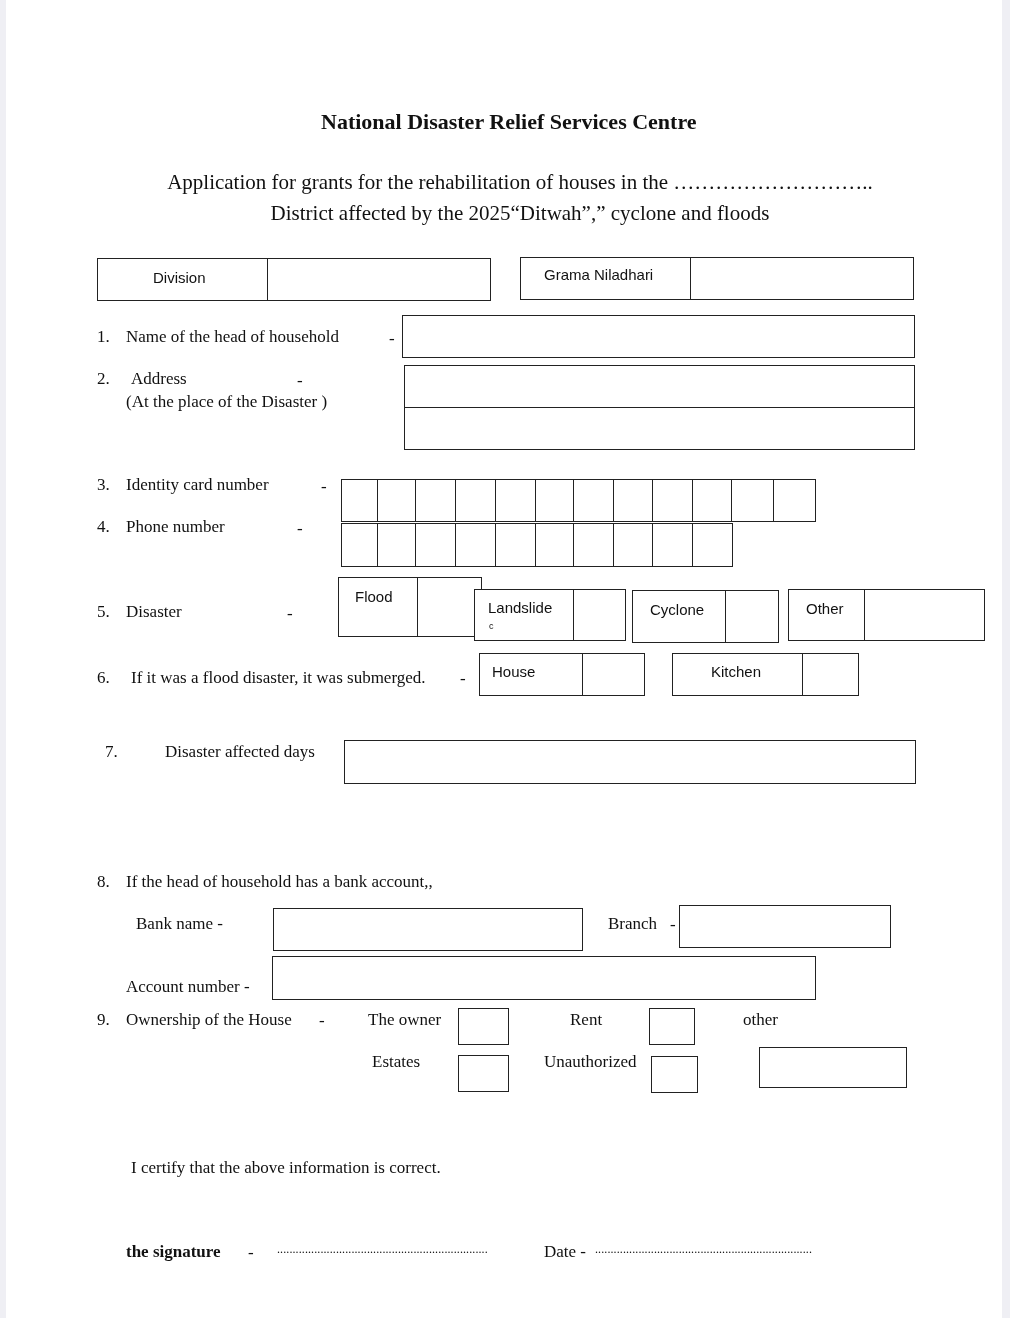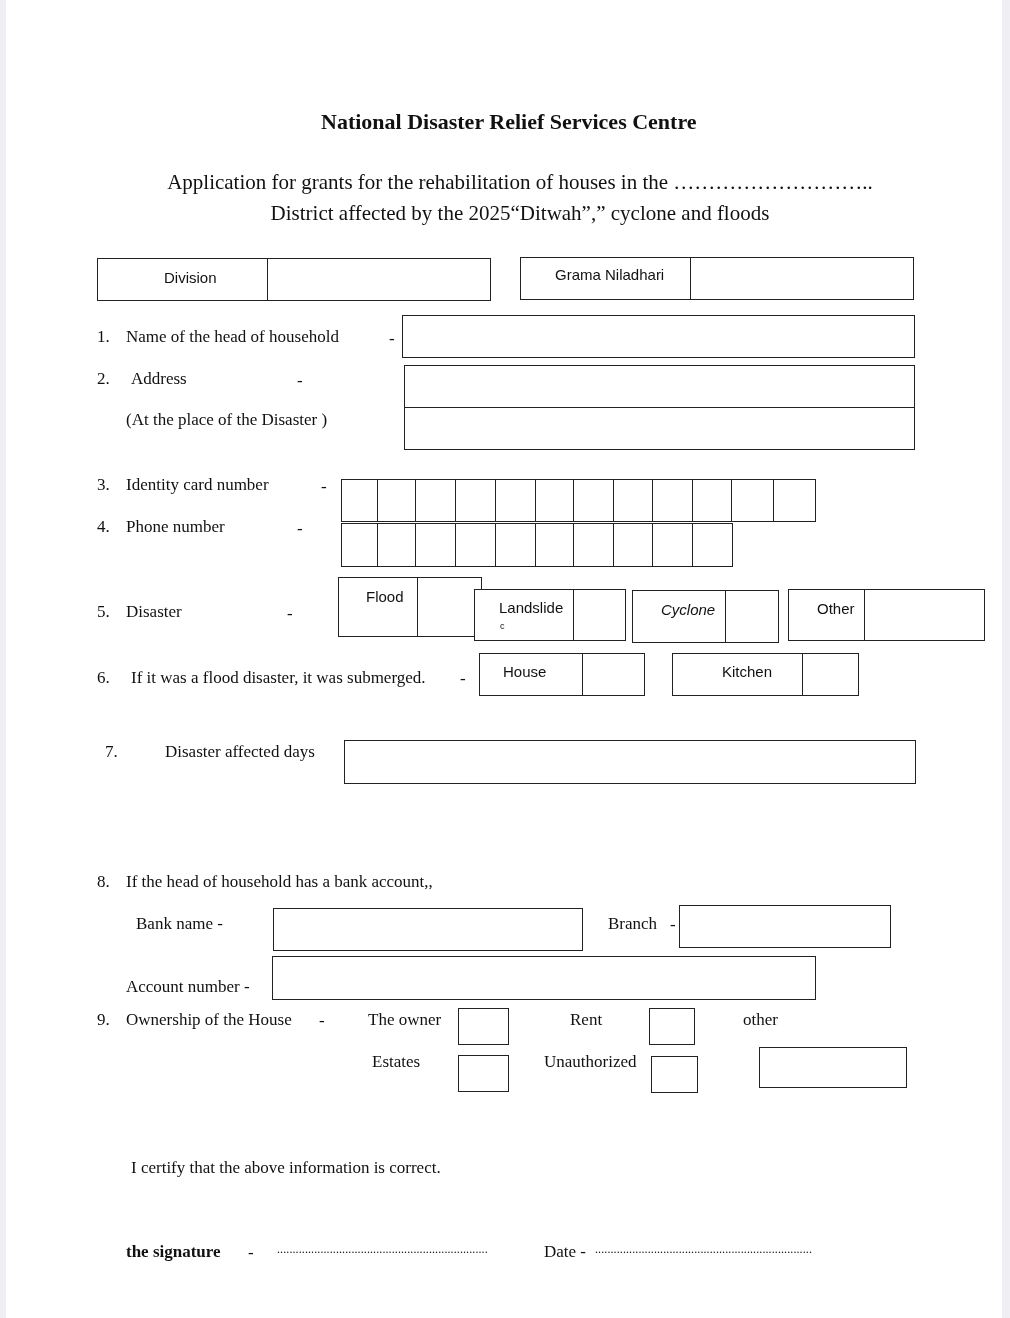--- a/index.html
+++ b/index.html
@@ -12,21 +12,21 @@
     .edge-right { position: absolute; left: 1002px; top: 0; width: 8px; height: 1318px; background: #efeff4; }
     .abs { position: absolute; }
     .serif { font-family: "Liberation Serif", serif; font-size: 17px; white-space: nowrap; }
     .title { font-weight: bold; font-size: 22px; }
     .subtitle { font-size: 21px; text-align: center; width: 900px; }
     .box { position: absolute; border: 1.5px solid #222; box-sizing: border-box; background: #fff; }
     .cell { position: absolute; top: 0; bottom: 0; border-left: 1.5px solid #222; }
     .cellrow { position: absolute; display: flex; border: 1.5px solid #222; box-sizing: border-box; }
     .cellrow > div { flex: 0 0 auto; height: 100%; box-sizing: border-box; border-left: 1.5px solid #222; }
     .cellrow > div:first-child { border-left: none; }
-    .inbox-label { position: absolute; font-family: "Liberation Sans", sans-serif; font-size: 15px; white-space: nowrap; margin-left: 11px; }
+    .inbox-label { position: absolute; font-family: "Liberation Sans", sans-serif; font-size: 15px; white-space: nowrap; }
   </style>
 </head>
 <body>
 
 <div class="edge-left"></div>
 <div class="edge-right"></div>
 
 <div class="abs serif title" style="left:321px; top:109px;">National Disaster Relief Services Centre</div>
 <div class="abs serif subtitle" style="left:70px; top:170px;">Application for grants for the rehabilitation of houses in the ………………………..</div>
 <div class="abs serif subtitle" style="left:70px; top:201px;">District affected by the 2025“Ditwah”,” cyclone and floods</div>
@@ -41,21 +41,21 @@
 </div>
 
 <div class="abs serif" style="left:97px; top:327px;">1.</div>
 <div class="abs serif" style="left:126px; top:327px;">Name of the head of household</div>
 <div class="abs serif" style="left:389px; top:329px;">-</div>
 <div class="box" style="left:402px; top:315px; width:513px; height:43px;"></div>
 
 <div class="abs serif" style="left:97px; top:369px;">2.</div>
 <div class="abs serif" style="left:131px; top:369px;">Address</div>
 <div class="abs serif" style="left:297px; top:371px;">-</div>
-<div class="abs serif" style="left:126px; top:410px;">(At the place of the  Disaster )</div>
+<div class="abs serif" style="left:126px; top:392px;">(At the place of the  Disaster )</div>
 <div class="box" style="left:404px; top:365px; width:511px; height:43px;"></div>
 <div class="box" style="left:404px; top:407px; width:511px; height:43px;"></div>
 
 <div class="abs serif" style="left:97px; top:475px;">3.</div>
 <div class="abs serif" style="left:126px; top:475px;">Identity card number</div>
 <div class="abs serif" style="left:321px; top:477px;">-</div>
 <div class="cellrow" id="id-row" style="left: 341px; top: 479px; height: 43px; width: 475px;">
     <div style="width: 35px;"></div>
     <div style="width: 38px;"></div>
     <div style="width: 40px;"></div>
@@ -93,21 +93,21 @@
 <div class="box" style="left:338px; top:577px; width:144px; height:60px;">
   <div class="inbox-label" style="left:16px; top:10px;">Flood</div>
   <div class="cell" style="left:78px; right:0;"></div>
 </div>
 <div class="box" style="left:474px; top:589px; width:152px; height:52px;">
   <div class="inbox-label" style="left:13px; top:9px;">Landslide</div>
   <div class="inbox-label" style="left:14px; top:31px; font-size:9px;">c</div>
   <div class="cell" style="left:98px; right:0;"></div>
 </div>
 <div class="box" style="left:632px; top:590px; width:147px; height:53px;">
-  <div class="inbox-label" style="left:17px; top:10px;font-style:italic;">Cyclone</div>
+  <div class="inbox-label" style="left:17px; top:10px;">Cyclone</div>
   <div class="cell" style="left:92px; right:0;"></div>
 </div>
 <div class="box" style="left:788px; top:589px; width:197px; height:52px;">
   <div class="inbox-label" style="left:17px; top:10px;">Other</div>
   <div class="cell" style="left:75px; right:0;"></div>
 </div>
 
 <div class="abs serif" style="left:97px; top:668px;">6.</div>
 <div class="abs serif" style="left:131px; top:668px;">If it was a flood disaster, it was submerged.</div>
 <div class="abs serif" style="left:460px; top:669px;">-</div>

